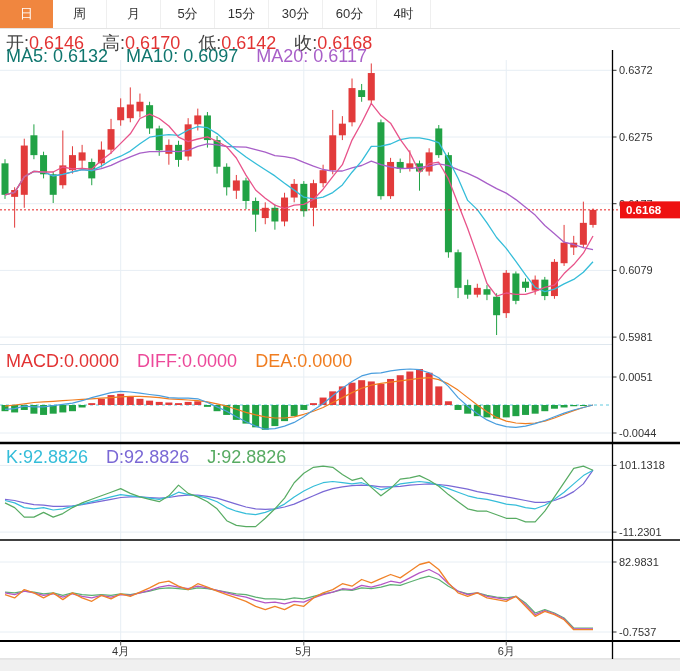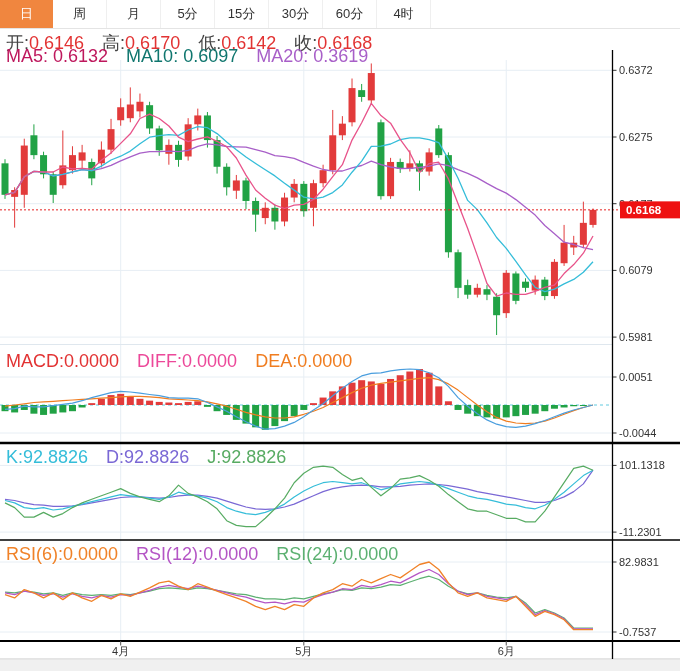--- a/index.html
+++ b/index.html
@@ -9,21 +9,21 @@
   .tabbar{position:absolute;left:0;top:0;width:680px;height:28px;background:#fff;
           border-bottom:1px solid #e4e4e4;display:flex;z-index:3;}
   .tab{width:53px;height:28px;line-height:28px;text-align:center;font-size:13px;color:#333;
        border-right:1px solid #efefef;cursor:pointer;background:#fff;}
   .tab.active{background:#f0863f;color:#fff;border-right:none;}
   .info-row{position:absolute;left:6px;white-space:nowrap;font-size:18px;z-index:2;
             letter-spacing:0;}
   .grp{margin-right:13px;}
   .l-dark{color:#444;}
   .v-red{color:#e23333;}
-  .c-ma5{color:#be185d;}  .c-ma10{color:#0f766e;} .c-ma20{color:#a85fc8;}
+  .c-ma5{color:#0f766e;}  .c-ma10{color:#0f766e;} .c-ma20{color:#a85fc8;}
   .c-macd{color:#e23333;} .c-diff{color:#ec4899;} .c-dea{color:#f07d20;}
   .c-k{color:#35bdd9;}    .c-d{color:#7a68d5;}    .c-j{color:#57ab62;margin-top:17px;}
   .c-r6{color:#f08228;}   .c-r12{color:#b455c5;}  .c-r24{color:#5cb071;}
 </style>
 </head>
 <body>
 
 <div class="app">
 
   <div id="chart"><svg width="680" height="671">
@@ -292,34 +292,29 @@
   <div class="info-row" style="top:31px;">
     <span class="grp"><span class="l-dark">开:</span><span class="v-red">0.6146</span></span>
     <span class="grp"><span class="l-dark">高:</span><span class="v-red">0.6170</span></span>
     <span class="grp"><span class="l-dark">低:</span><span class="v-red">0.6142</span></span>
     <span class="grp"><span class="l-dark">收:</span><span class="v-red">0.6168</span></span>
   </div>
 
   <div class="info-row" style="top:46px;">
     <span class="grp c-ma5"><span>MA5:</span> <span>0.6132</span></span>
     <span class="grp c-ma10"><span>MA10:</span> <span>0.6097</span></span>
-    <span class="grp c-ma20"><span>MA20:</span> <span>0.3619</span></span>
+    <span class="grp c-ma20"><span>MA20:</span> <span>0.6117</span></span>
   </div>
 
   <div class="info-row" style="top:351px;">
     <span class="grp c-macd"><span>MACD:</span><span>0.0000</span></span>
     <span class="grp c-diff"><span>DIFF:</span><span>0.0000</span></span>
     <span class="grp c-dea"><span>DEA:</span><span>0.0000</span></span>
   </div>
 
   <div class="info-row" style="top:447px;">
     <span class="grp c-k"><span>K:</span><span>92.8826</span></span>
     <span class="grp c-d"><span>D:</span><span>92.8826</span></span>
     <span class="grp c-j"><span>J:</span><span>92.8826</span></span>
   </div>
 
-  <div class="info-row" style="top:544px;">
-    <span class="grp c-r6"><span>RSI(6):</span><span>0.0000</span></span>
-    <span class="grp c-r12"><span>RSI(12):</span><span>0.0000</span></span>
-    <span class="grp c-r24"><span>RSI(24):</span><span>0.0000</span></span>
-  </div>
 
 </div>
 
 </body></html>

